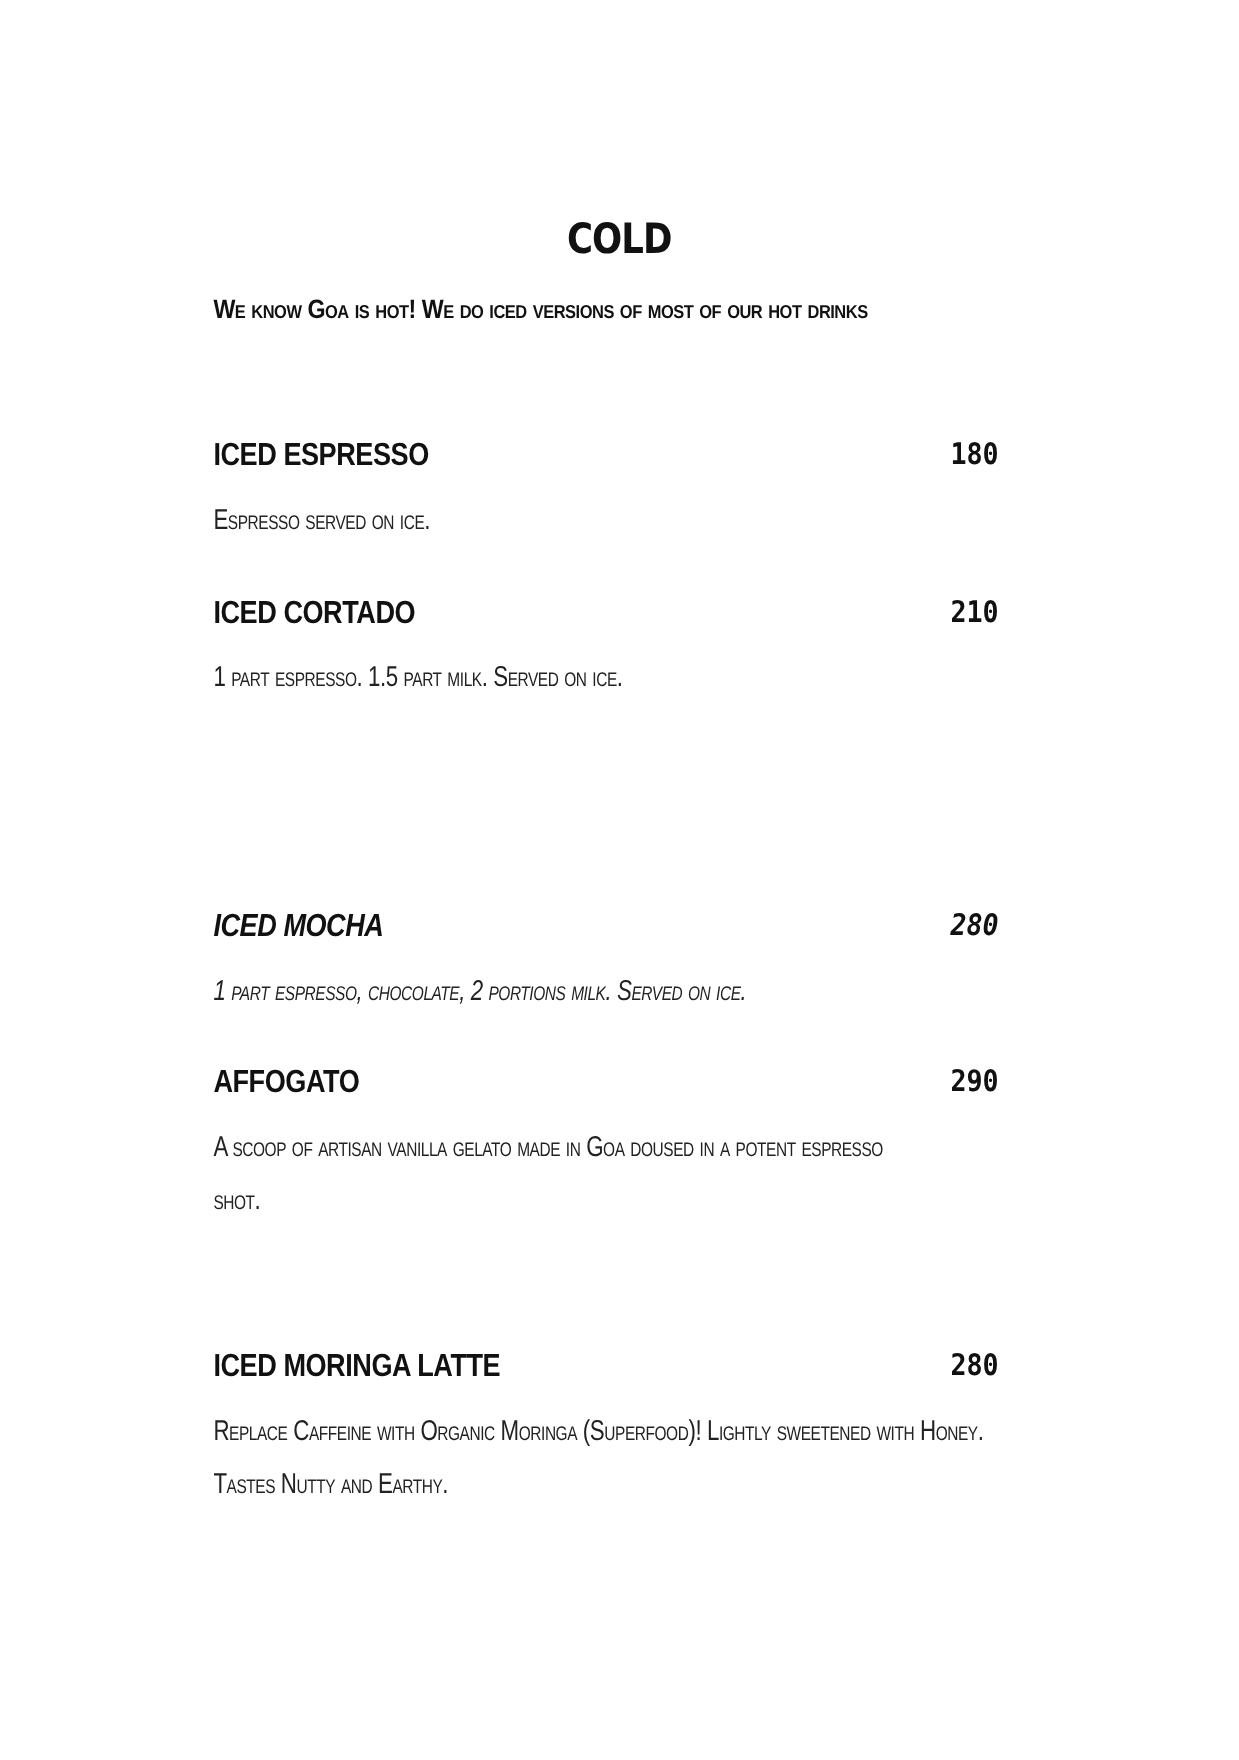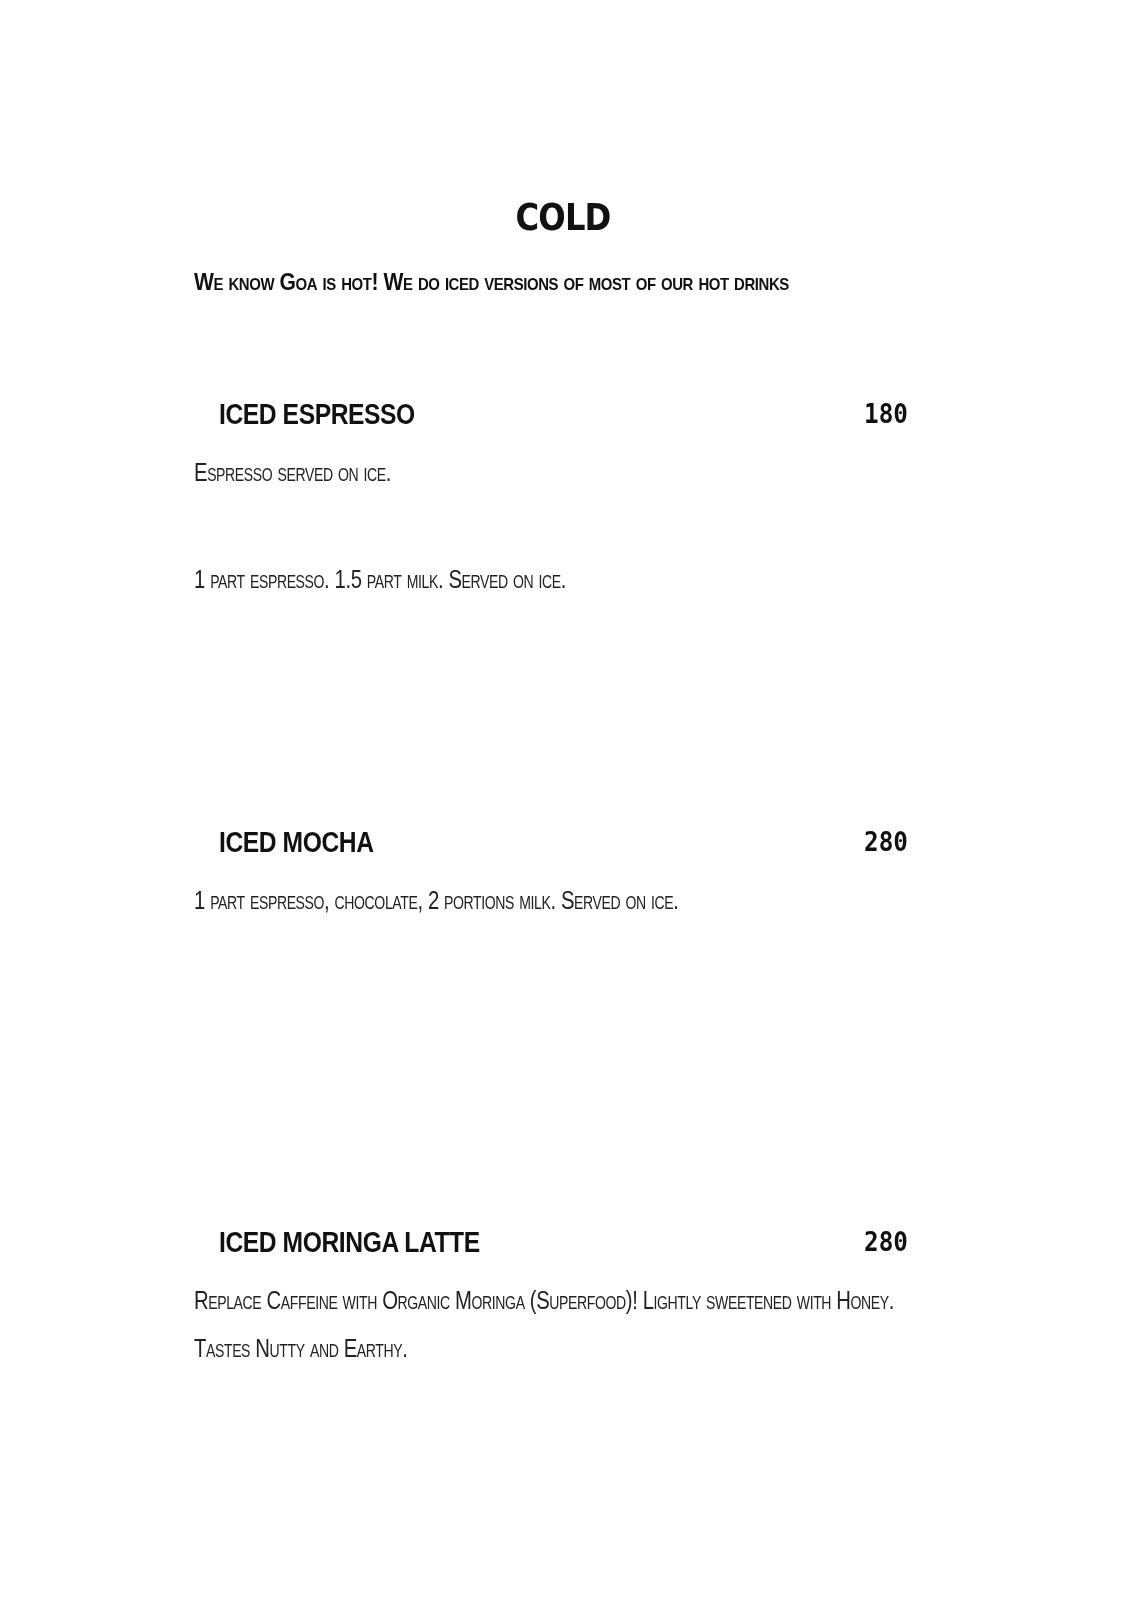--- a/index.html
+++ b/index.html
@@ -10,21 +10,21 @@
     font-family: "DejaVu Sans", sans-serif; font-weight: bold; font-size: 38px;
     letter-spacing: -1px; transform: scaleX(0.85); transform-origin: center;
   }
   .intro {
     position: absolute; left: 194px; top: 258px; width: 740px;
     font-family: "Liberation Sans", sans-serif; font-weight: bold; font-size: 24px;
     line-height: 48px; font-variant: small-caps; letter-spacing: -0.5px;
     transform: scaleX(0.88); transform-origin: left top;
   }
   .item { position: absolute; left: 194px; width: 730px; }
-  .item-head { position: relative; height: 36px; margin-left: 25px; }
+  .item-head { position: relative; height: 36px; }
   .item-name {
     position: absolute; left: 0; top: 0;
     font-family: "Liberation Sans", sans-serif; font-weight: bold; font-size: 29px;
     letter-spacing: -0.5px; transform: scaleX(0.85); transform-origin: left top; white-space: nowrap;
   }
   .item-price {
     position: absolute; right: 0; top: 0; width: 60px; text-align: left;
     font-family: "DejaVu Sans Mono", monospace; font-weight: bold; font-size: 27px;
     transform: scaleX(0.9); transform-origin: left top;
   }
@@ -44,32 +44,43 @@
 
   <div class="item" style="top:398px;">
     <div class="item-head">
       <span class="item-name">ICED ESPRESSO</span>
       <span class="item-price">180</span>
     </div>
     <div class="item-desc">Espresso served on ice.</div>
   </div>
 
   <div class="item" style="top:541px;">
+    <div class="item-head">
+      <span class="item-name">ICED CORTADO</span>
+      <span class="item-price">210</span>
+    </div>
     <div class="item-desc">1 part espresso. 1.5 part milk. Served on ice.</div>
   </div>
 
 
-  <div class="item" style="top:826px;">
+  <div class="item" style="top:826px;font-style:italic;">
     <div class="item-head">
       <span class="item-name">ICED MOCHA</span>
       <span class="item-price">280</span>
     </div>
     <div class="item-desc">1 part espresso, chocolate, 2 portions milk. Served on ice.</div>
   </div>
 
+  <div class="item" style="top:968px;">
+    <div class="item-head">
+      <span class="item-name">AFFOGATO</span>
+      <span class="item-price">290</span>
+    </div>
+    <div class="item-desc" style="width:840px;">A scoop of artisan vanilla gelato made in Goa doused in a potent espresso shot.</div>
+  </div>
 
   <div class="item" style="top:1226px;">
     <div class="item-head">
       <span class="item-name">ICED MORINGA LATTE</span>
       <span class="item-price">280</span>
     </div>
     <div class="item-desc" style="width:920px;">Replace Caffeine with Organic Moringa (Superfood)! Lightly sweetened with Honey. Tastes Nutty and Earthy.</div>
   </div>
 </div>
 

